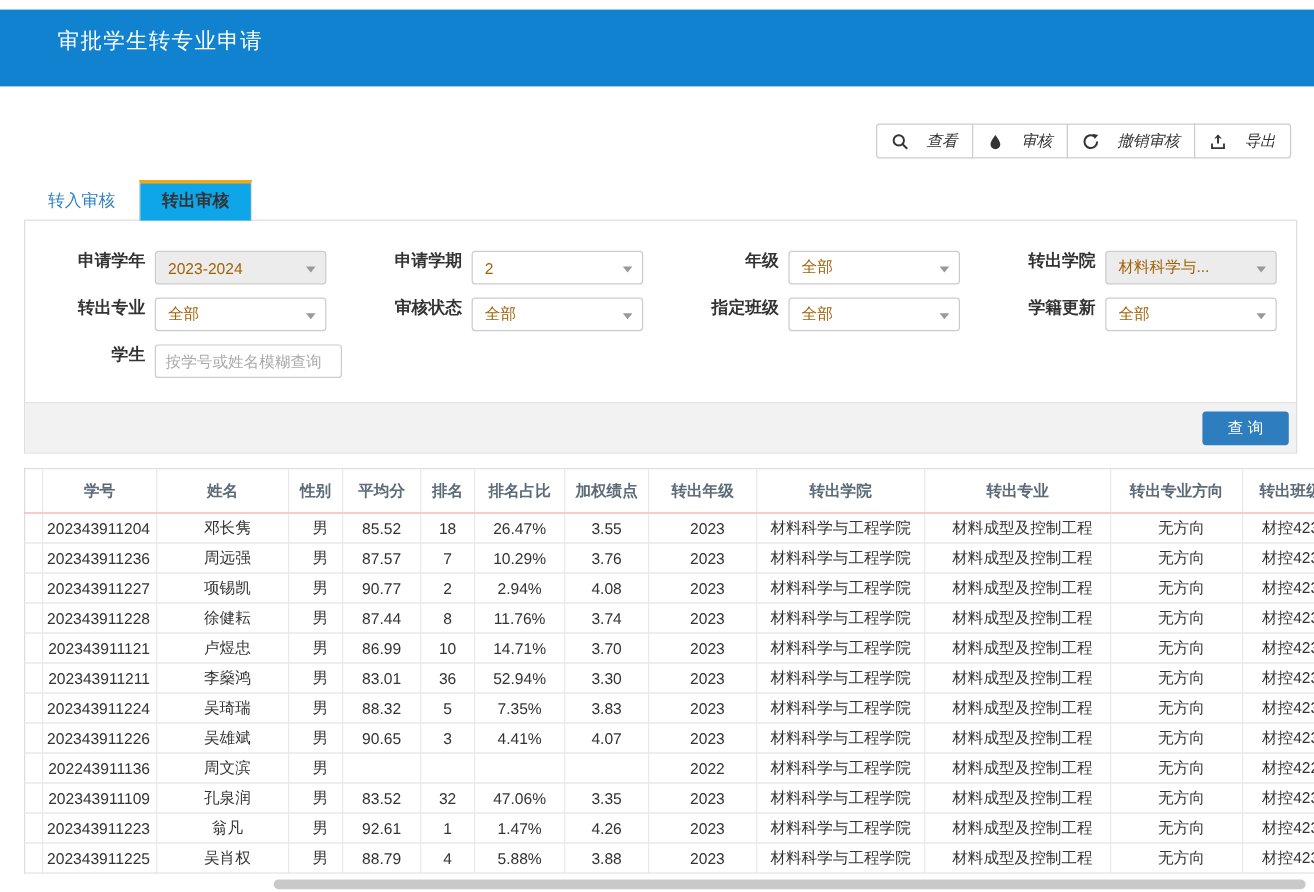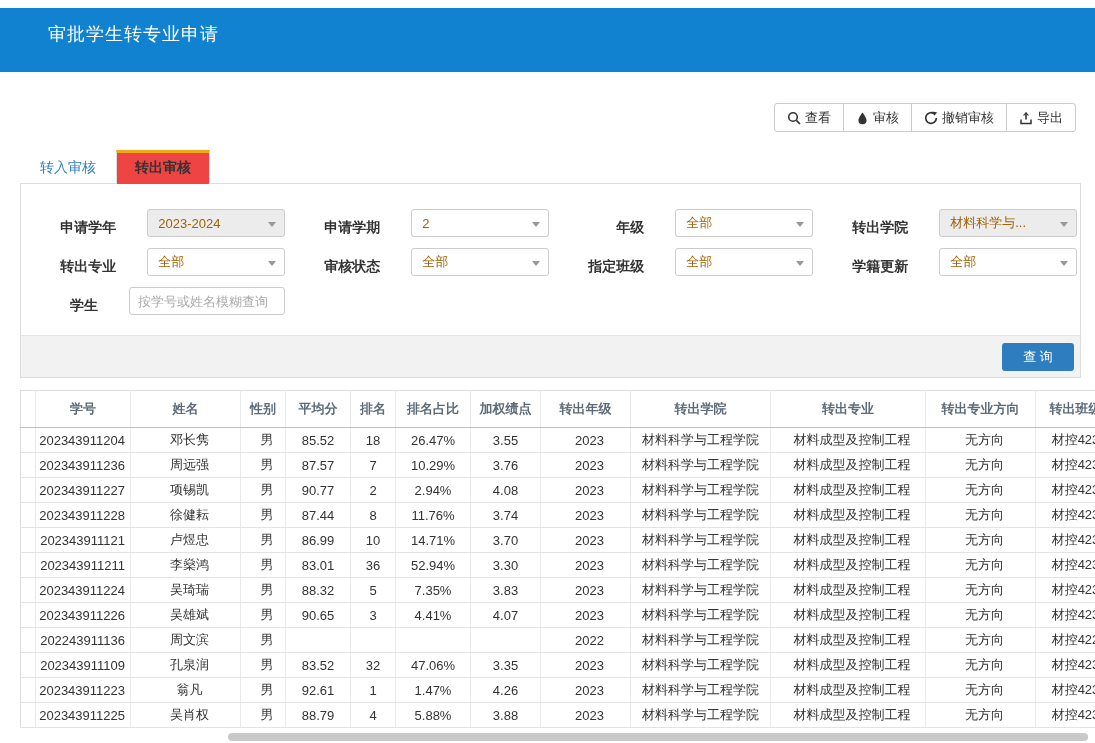--- a/index.html
+++ b/index.html
@@ -7,45 +7,45 @@
     font-family:"Liberation Sans","DejaVu Sans",sans-serif; }
 
   
   #titlebar { position:absolute; top:8px; left:0; width:1095px; height:64px;
     background:#1182d0; }
   #titlebar .ttl { display:block; padding-left:48px; line-height:52px;
     font-size:18px; color:#fff; font-weight:400; letter-spacing:1px; }
 
   
   #toolbar { position:absolute; top:103px; right:19px; display:flex; }
-  .tbtn { display:inline-flex; align-items:center; gap:4px; height:29px;
+  .tbtn { display:inline-flex; align-items:center; gap:15px; height:29px;
     padding:0 12px; background:#fff; border:1px solid #ccc; margin-left:-1px;
-    font-size:13px; color:#333; cursor:pointer; white-space:nowrap; }
+    font-size:13px; color:#333; cursor:pointer; white-space:nowrap;font-style:italic; }
   .tbtn:first-child { border-radius:3px 0 0 3px; margin-left:0; }
   .tbtn:last-child { border-radius:0 3px 3px 0; }
   .tbtn svg { display:block; }
 
   
   #tabbar { position:absolute; top:150px; left:20px; height:34px; display:flex;
     align-items:flex-end; z-index:3; }
   .tab-inactive { height:33px; line-height:33px; padding:0 20px; font-size:14px;
     color:#2f7fc1; cursor:pointer; }
   .tab-active { height:34px; line-height:29px; padding:0 18px; font-size:14px;
-    font-weight:bold; color:#333; background:#ef4444; border:1px solid #ddd;
+    font-weight:bold; color:#333; background:#0ea5e9; border:1px solid #ddd;
     border-top:3px solid #f0a818; border-bottom:none; cursor:pointer;
     position:relative; }
   .tab-active::after { content:""; position:absolute; left:0; right:0;
     bottom:-1px; height:1px; background:#fff; }
 
   
   #filterbox { position:absolute; top:183px; left:20px; width:1061px;
     height:195px; background:#fff; border:1px solid #ddd; }
   #filtergrid { display:grid; grid-template-columns:repeat(4,264px);
     row-gap:11px; padding-top:25px; }
-  .field { display:flex; align-items:flex-end; height:28px;gap:23px; }
+  .field { display:flex; align-items:flex-start; height:28px; }
   .flabel { width:100px; text-align:right; margin-right:8px; font-size:14px;
     font-weight:bold; color:#333; white-space:nowrap; }
   .fselect { position:relative; width:143px; height:28px; border:1px solid #ccc;
     border-radius:3px; background:#fff; display:flex; align-items:center;
     padding:0 22px 0 10px; font-size:13px; color:#a16207; cursor:pointer;
     white-space:nowrap; overflow:hidden; }
   .fselect.disabled { background:#ececec; cursor:default; }
   .chev { position:absolute; right:8px; top:12px; width:0; height:0;
     border-left:4px solid transparent; border-right:4px solid transparent;
     border-top:5px solid #999; }

